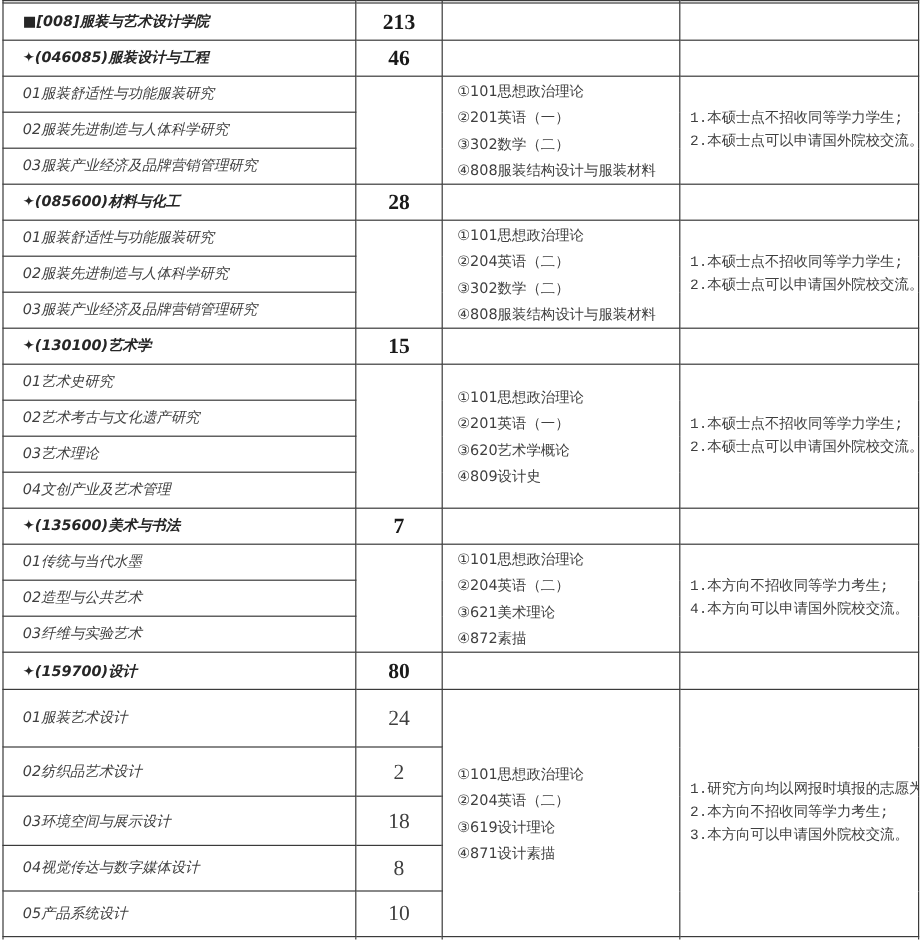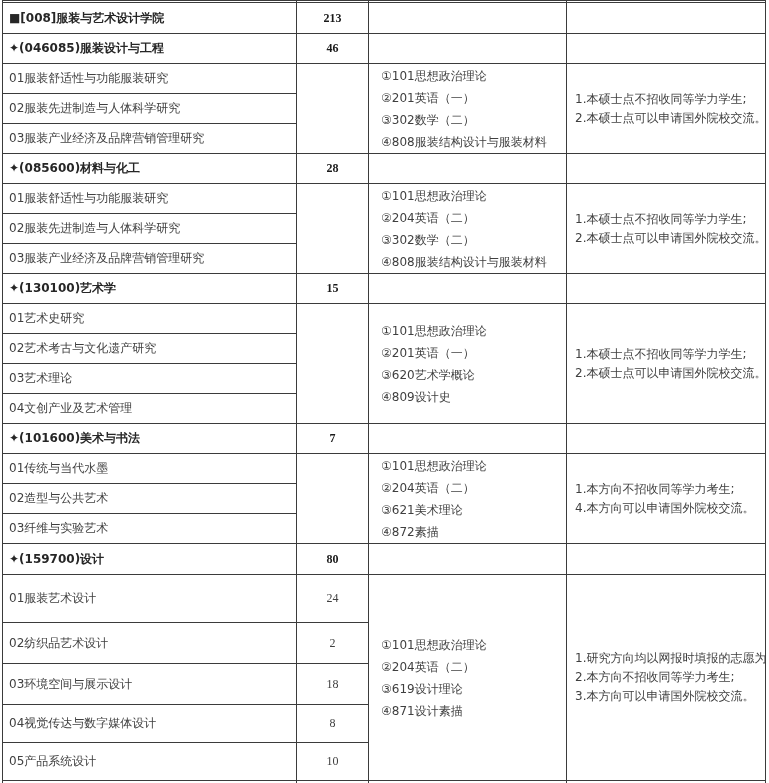--- a/index.html
+++ b/index.html
@@ -10,31 +10,31 @@
   }
   table.adm {
     border-collapse:collapse; table-layout:fixed;
     margin-left:2px; width:763px;
   }
   td {
     border:1px solid #3b3b3b;
     font-size:12px; color:#3f3f3f;
     vertical-align:middle; overflow:hidden;
   }
-  td.name  { padding-left:6px; text-align:left; }
+  td.name  { padding-left:16px; text-align:left;font-style:italic; }
   td.count {
     text-align:center;
     font-family:"Liberation Serif","DejaVu Serif",serif;
-    font-size:12px;
+    font-size:18px;
   }
   tr.bold td.name  { font-weight:bold; color:#262626; }
   tr.bold td.count { font-weight:bold; color:#1a1a1a; }
   td.subjects { padding-left:12px; }
   td.subjects div { line-height:22px; white-space:nowrap; }
-  td.remarks { padding-left:8px; padding-right:12px; }
+  td.remarks { padding-left:8px; padding-right:12px;font-family:Liberation Mono, monospace; }
   td.remarks div { line-height:19px; white-space:nowrap; }
   tr.h31 { height:31px; }
   tr.h30 { height:30px; }
   tr.h48 { height:48px;margin-left:20px; }
   tr.h41 { height:41px; }
   tr.h38 { height:38px; }
   tr.sliver-top td    { height:2px; border-bottom:1px solid #3b3b3b; }
   tr.sliver-bottom td { height:3px; border-bottom:none; }
 </style>
 </head>
@@ -141,21 +141,21 @@
     <td class="name">02艺术考古与文化遗产研究</td>
   </tr>
   <tr class="h30">
     <td class="name">03艺术理论</td>
   </tr>
   <tr class="h30">
     <td class="name">04文创产业及艺术管理</td>
   </tr>
 
   <tr class="h30 bold">
-    <td class="name">✦(101600)美术与书法</td>
+    <td class="name">✦(135600)美术与书法</td>
     <td class="count">7</td>
     <td></td>
     <td></td>
   </tr>
   <tr class="h30">
     <td class="name">01传统与当代水墨</td>
     <td class="count" rowspan="3"></td>
     <td class="subjects" rowspan="3">
       <div>①101思想政治理论</div>
       <div>②204英语（二）</div>

